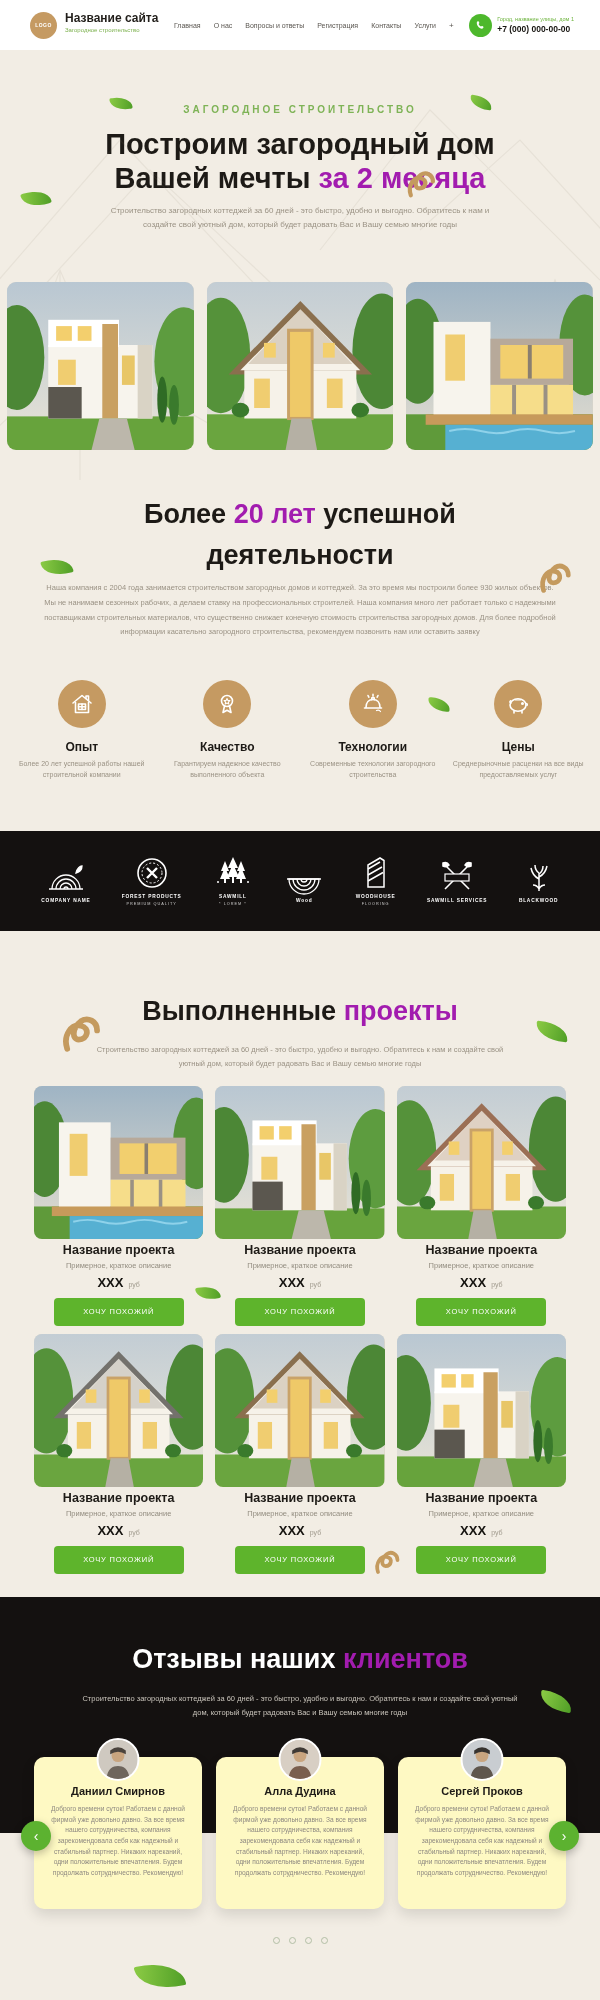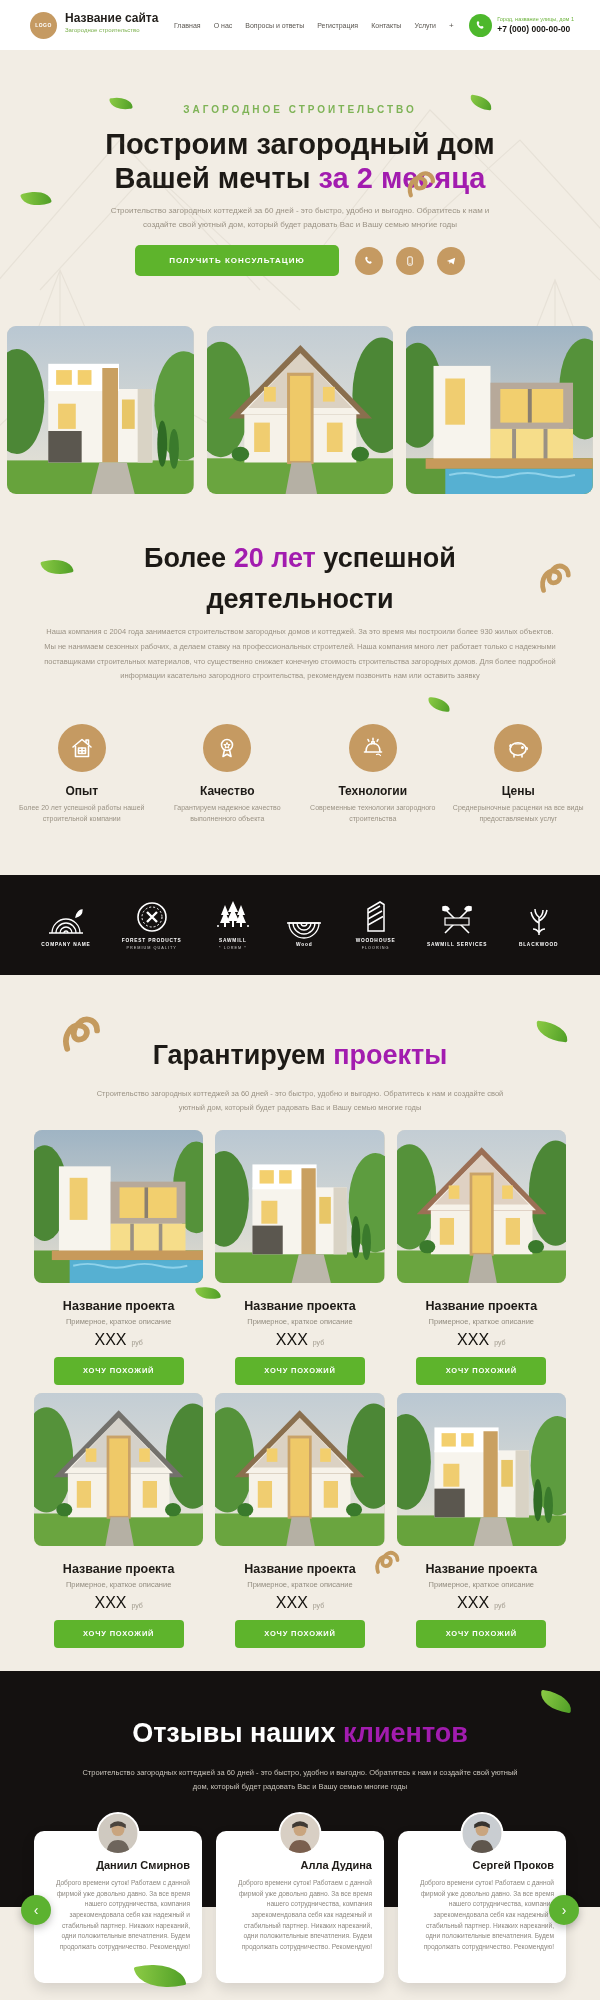--- a/index.html
+++ b/index.html
@@ -56,36 +56,36 @@
   .plogo{display:flex;flex-direction:column;align-items:center;gap:3px;color:#fff;text-align:center;}
   .plogo svg{width:40px;height:36px;}
   .plogo-name{font-size:4.8px;letter-spacing:.8px;font-weight:bold;}
   .plogo-sub{font-size:3.8px;letter-spacing:1px;opacity:.75;}
   
   .projects{padding-top:60px;text-align:center;position:relative;}
   .proj-sub{margin:12px auto 0;max-width:430px;font-size:7.5px;line-height:1.9;color:#9a9284;}
   .grid{margin-top:14px;padding:0 34px;display:grid;grid-template-columns:repeat(3,1fr);gap:8px 12px;}
   .card{text-align:center;}
   .card .photo{height:153px;border-radius:8px;}
-  .card-title{margin-top:16px;font-size:12.5px;font-weight:800;color:#1e1b17;}
+  .card-title{margin-top:4px;font-size:12.5px;font-weight:800;color:#1e1b17;}
   .card-desc{margin-top:4px;font-size:7.5px;color:#938d80;}
   .price{margin-top:5px;display:flex;justify-content:center;align-items:baseline;gap:5px;}
-  .price-val{font-size:16px;font-weight:400;color:#15130f;}
+  .price-val{font-size:13px;font-weight:700;color:#15130f;}
   .price-cur{font-size:7px;color:#a09a8d;}
   .card-btn{margin-top:8px;width:130px;height:28px;background:#5eb42c;color:#fff;border:none;border-radius:4px;
-            font-size:7.5px;font-weight:bold;letter-spacing:.8px;cursor:pointer;}
+            font-size:7.5px;font-weight:normal;letter-spacing:.8px;cursor:pointer;}
   
   .reviews{margin-top:23px;position:relative;text-align:center;}
   .reviews-bg{position:absolute;left:0;top:0;right:0;height:236px;background:#141110;}
   .reviews-inner{position:relative;z-index:2;padding-top:42px;}
   .reviews h2{color:#fff;}
   .rev-sub{margin:13px auto 0;max-width:440px;font-size:7.5px;line-height:1.85;color:#c9c4bb;}
   .rev-row{margin-top:18px;padding:0 34px;display:grid;grid-template-columns:repeat(3,1fr);gap:14px;}
-  .rev-card{position:relative;background:#ffffff;border-radius:10px;margin-top:19px;padding:28px 12px 14px;
-            box-shadow:0 6px 14px rgba(0,0,0,.12);height:110px;text-align:right;}
+  .rev-card{position:relative;background:#fef9c3;border-radius:10px;margin-top:19px;padding:28px 12px 14px;
+            box-shadow:0 6px 14px rgba(0,0,0,.12);height:110px;}
   .avatar{position:absolute;top:-19px;left:50%;transform:translateX(-50%);width:39px;height:39px;
           border-radius:50%;overflow:hidden;border:2px solid #fff;background:#ddd7cd;}
   .avatar svg{width:100%;height:100%;display:block;}
   .rev-name{font-size:11px;font-weight:800;color:#1d1a16;}
   .rev-text{margin-top:7px;font-size:6.6px;line-height:1.62;color:#8d8880;}
   .slider-arrow{position:absolute;top:224px;width:30px;height:30px;border-radius:50%;background:#5cb230;
                 color:#fff;border:none;font-size:14px;line-height:1;cursor:pointer;z-index:4;
                 display:flex;align-items:center;justify-content:center;box-shadow:0 3px 8px rgba(0,0,0,.25);}
   .arrow-prev{left:21px;}
   .arrow-next{right:21px;}
@@ -143,47 +143,20 @@
         <path d="M30 300 L60 220 L95 300 M60 220 L60 330"></path>
           <path d="M520 320 L555 230 L590 320 M555 230 L555 360"></path>
         <path d="M-5 380 L80 300 L220 380 M80 300 L80 430"></path>
       </g>
     </svg>
     <div class="kicker">ЗАГОРОДНОЕ СТРОИТЕЛЬСТВО</div>
     <h1><span>Построим загородный дом</span><br>
       <span>Вашей мечты</span>
       <span class="gold">за 2 месяца</span></h1>
     <p class="hero-sub">Строительство загородных коттеджей за 60 дней - это быстро, удобно и выгодно. Обратитесь к нам и создайте свой уютный дом, который будет радовать Вас и Вашу семью многие годы</p>
-    <div class="cta-row">
-      <button class="cta-btn">ПОЛУЧИТЬ КОНСУЛЬТАЦИЮ</button>
-      <div class="socials" id="socials">
-          <div class="soc">
-            <span style="display:flex">
-              <svg viewBox="0 0 16 16">
-                <path d="M4 2.5 C5.2 2 5.6 2.4 6 3.4 C6.4 4.4 6.2 4.9 5.4 5.5 C5.9 6.9 7 8.1 8.5 8.9 C9.2 8.1 9.7 8 10.6 8.5 C11.5 9 11.9 9.5 11.2 10.6 C10.4 11.9 8.6 11.9 6.8 10.7 C4.8 9.3 3.3 7.2 3.1 5 C3 3.7 3.2 2.8 4 2.5Z" fill="#fff"></path>
-              </svg>
-            </span>
-          </div>
-          <div class="soc">
-            <span style="display:flex">
-              <svg viewBox="0 0 16 16">
-                <rect x="5" y="2.5" width="6" height="11" rx="1.4" fill="none" stroke="#fff" stroke-width="1.3"></rect>
-                <circle cx="8" cy="11.3" r=".8" fill="#fff"></circle>
-              </svg>
-            </span>
-          </div>
-          <div class="soc">
-            <span style="display:flex">
-              <svg viewBox="0 0 16 16">
-                <path d="M2.5 8 L13.5 3.5 L11.5 12.5 L7.8 9.8 L6 12 L5.8 9 Z" fill="#fff"></path>
-              </svg>
-            </span>
-          </div>
-        </div>
-    </div>
     <div class="houses" id="hero-houses">
         <div class="photo">
           <svg viewBox="0 0 190 160" preserveAspectRatio="none">
             <defs>
               <linearGradient id="skyh0" x1="0" y1="0" x2="0" y2="1">
                 <stop offset="0" stop-color="#b9c7d2"></stop>
                 <stop offset="1" stop-color="#e9e4d6"></stop>
               </linearGradient>
             </defs>
             <rect width="190" height="160" fill="url(#skyh0)"></rect>
@@ -397,21 +370,21 @@
         <span style="display:flex">
           <svg viewBox="0 0 40 36" fill="none" stroke="#fff" stroke-width="1.5">
             <path d="M20 32 V14 M20 20 C16 18 13 14 12 9 M20 18 C24 16 27 12 28 7 M20 14 C17 12 16 9 16 6 M20 15 C23 13 24 10 24 7 M14 26 C17 26 19 28 20 30 M26 26 C23 26 21 28 20 30"></path>
           </svg>
         </span>
   <span class="plogo-name">BLACKWOOD</span>
       </div>
     </section>
 
   <section class="projects">
-    <h2><span>Гарантируем</span>
+    <h2><span>Выполненные</span>
       <span class="gold">проекты</span></h2>
     <p class="proj-sub">Строительство загородных коттеджей за 60 дней - это быстро, удобно и выгодно. Обратитесь к нам и создайте свой уютный дом, который будет радовать Вас и Вашу семью многие годы</p>
     <div class="grid" id="projects-grid">
         <article class="card"><div class="photo">
             <svg viewBox="0 0 190 160" preserveAspectRatio="none">
               <defs>
                 <linearGradient id="skyp0" x1="0" y1="0" x2="0" y2="1">
                   <stop offset="0" stop-color="#9fb4c4"></stop>
                   <stop offset="1" stop-color="#e4ded0"></stop>
                 </linearGradient>

